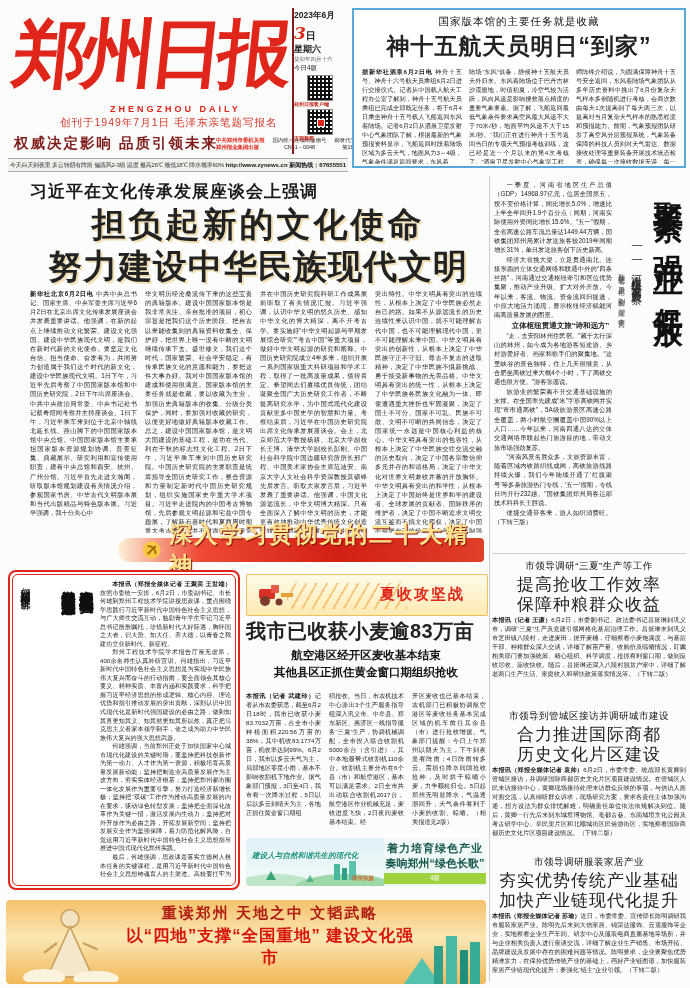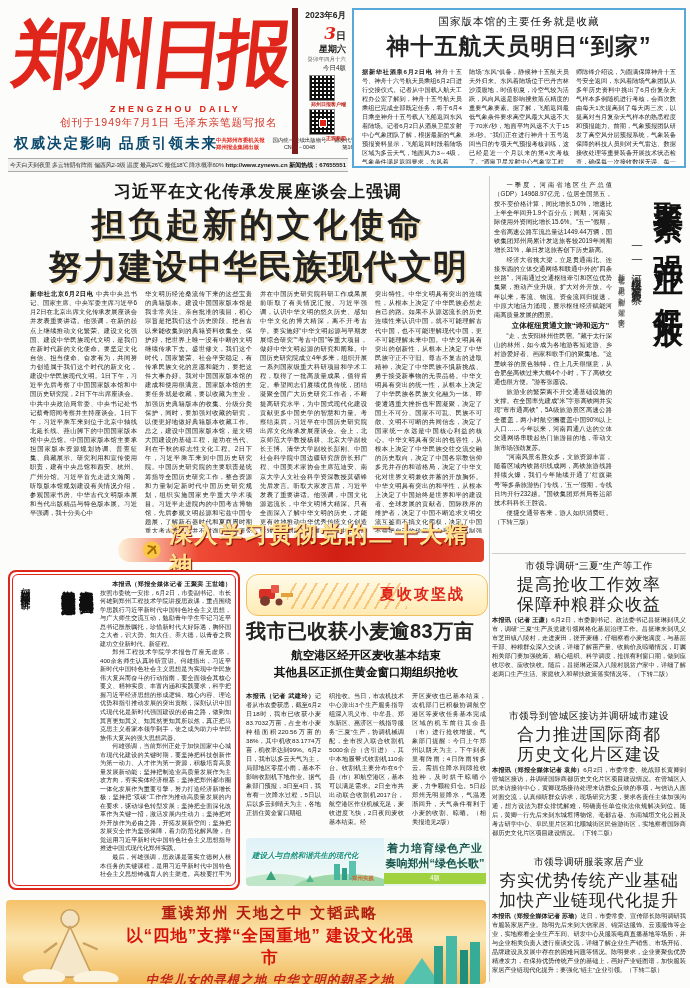--- a/index.html
+++ b/index.html
@@ -9,52 +9,52 @@
   .just{text-align:justify;text-justify:inter-ideograph;}
   .clip{overflow:hidden;}
   .lead{font-weight:bold;}
   p.np{margin:0;text-indent:2em;}
   
   .mast-title{left:14px;top:2px;width:280px;height:102px;color:#e0251b;
     font-family:"DejaVu Serif",serif;font-weight:900;font-size:74px;line-height:102px;
     letter-spacing:-6px;transform:skewX(-6deg);white-space:nowrap;}
   .mast-en{left:110px;top:104px;font-size:9px;font-weight:bold;color:#e0251b;letter-spacing:3px;}
   .mast-found{left:60px;top:116px;font-size:10.5px;font-weight:normal;color:#d4372a;letter-spacing:1px;}
-  .slogan{left:14px;top:134px;font-size:14.5px;font-weight:bold;color:#0c4a6e;letter-spacing:2px;}
+  .slogan{left:14px;top:134px;font-size:14.5px;font-weight:bold;color:#7f1d1d;letter-spacing:2px;}
   .pubinfo{left:216px;top:133px;width:130px;height:22px;display:flex;align-items:center;gap:4px;}
   .pub-grp{font-size:5.4px;line-height:1.35;white-space:nowrap;}
   .pub-red{color:#e0251b;font-weight:bold;}
   .pub-div{width:1px;height:16px;background:#999;}
   .weather{left:8px;top:158px;width:340px;height:14px;border-top:1px solid #aaa;border-bottom:1px solid #aaa;
     background:#f1f1ee;display:flex;align-items:center;justify-content:space-between;padding:0 2px;box-sizing:border-box;}
   .weather .wtxt{font-size:6px;color:#333;letter-spacing:-0.2px;}
   .weather .wlink{font-size:6px;font-weight:bold;color:#111;}
   
-  .datebox{left:292px;top:8px;width:54px;height:146px;border-left:6px solid #7f1d1d;
-    text-align:right;padding-top:2px;box-sizing:border-box;}
+  .datebox{left:292px;top:8px;width:54px;height:146px;border-left:2px solid #7f1d1d;
+    text-align:left;padding-top:2px;box-sizing:border-box;}
   .d-ym{font-size:8.5px;font-weight:bold;}
   .d-day{font-size:10px;font-weight:bold;margin-top:1px;}
   .d-day b{color:#e0251b;font-size:17px;font-style:italic;font-family:"DejaVu Serif",serif;}
   .d-week{font-size:9px;font-weight:bold;}
   .d-lunar{font-size:5.5px;color:#666;}
   .d-pages{font-size:6.5px;margin-top:1px;}
   .qr{width:24px;height:24px;margin:2px auto 0;border:1px solid #888;background:
       repeating-linear-gradient(0deg,#111 0 2px,transparent 2px 4px),
       repeating-linear-gradient(90deg,#111 0 2px,#fff 2px 4px);position:relative;}
   .qr.red::after{content:"";position:absolute;left:9px;top:9px;width:6px;height:6px;background:#e0251b;border:1px solid #fff;}
   .qr-cap{font-size:5px;color:#c02318;font-weight:bold;}
   
   .spacebox{left:352px;top:8px;width:334px;height:160px;border:2px solid #58a8d8;background:#fff;
     box-sizing:border-box;padding:5px 8px;}
   .sp-kicker{text-align:center;font-size:10.5px;color:#111;letter-spacing:1px;}
   .sp-head{text-align:center;font-size:23px;font-weight:900;letter-spacing:1px;margin-top:2px;}
   .sp-cols{display:flex;gap:7px;margin-top:6px;height:96px;}
   .sp-col{width:100px;font-size:6.2px;line-height:1.45;overflow:hidden;}
   
-  .main-kicker{left:30px;top:180px;width:456px;text-align:center;font-size:17px;font-weight:600;color:#1a1a1a;letter-spacing:1px;}
+  .main-kicker{left:30px;top:180px;width:456px;font-size:17px;font-weight:600;color:#1a1a1a;letter-spacing:1px;}
   .main-h1{left:30px;top:202px;width:456px;text-align:center;font-size:34px;font-weight:900;letter-spacing:3px;
     text-shadow:2px 2px 0 rgba(226,178,70,.4);}
   .main-h2{left:30px;top:244px;width:456px;text-align:center;font-size:34px;font-weight:900;letter-spacing:1px;
     text-shadow:2px 2px 0 rgba(226,178,70,.4);}
   .main-col{top:289px;width:107px;height:244px;font-size:6.3px;line-height:1.45;}
   
   .study{left:118px;top:538px;width:366px;height:24px;border-radius:12px 4px 4px 12px;
     background:linear-gradient(90deg,#fdf0d8,#ef4b35 22%,#d21f14 60%,#e04029);
     display:flex;align-items:center;gap:8px;padding-left:24px;box-sizing:border-box;}
   .study-txt{font-size:23px;font-weight:900;color:#ffe38a;letter-spacing:2px;text-shadow:1px 1px 1px #7e0d06;}
@@ -70,21 +70,21 @@
   
   .redbox{left:8px;top:570px;width:232px;height:320px;border:2px solid #e0251b;border-radius:8px;
     padding:2px;box-sizing:border-box;background:#fff;}
   .redbox-in{border:1px solid #e0251b;border-radius:6px;height:100%;box-sizing:border-box;
     display:flex;flex-direction:row;padding:5px 4px;gap:4px;}
   .hx-kicker{width:15px;font-size:10px;letter-spacing:1px;color:#111;}
   .hx-head{width:60px;font-size:14px;font-weight:900;letter-spacing:0.5px;color:#101010;}
   .hx-head span{display:block;}
   .hx-body{flex:1;font-size:6.1px;line-height:1.4;overflow:hidden;}
   
-  .badge{left:246px;top:574px;width:240px;height:40px;border:1px solid #f0c060;border-radius:12px;
+  .badge{left:246px;top:574px;width:240px;height:40px;border:1px solid #f0c060;border-radius:1px;
     background:linear-gradient(180deg,#fffbe9,#ffeab2);overflow:hidden;}
   .wheat-streaks{position:absolute;left:40px;top:8px;width:120px;height:26px;opacity:.55;
     background:repeating-linear-gradient(-60deg,#f0a43c 0 2px,transparent 2px 9px);}
   .badge-txt{position:absolute;right:22px;top:10px;font-size:15px;font-weight:900;color:#e0251b;letter-spacing:2px;}
   .wh-head{left:246px;top:618px;width:240px;text-align:left;font-size:20px;font-weight:900;letter-spacing:0.5px;}
   .wh-sub{left:246px;width:240px;text-align:center;font-size:11.5px;font-weight:bold;color:#111;}
   .wh-col{top:692px;width:75px;height:140px;font-size:6.2px;line-height:1.45;}
   
   .promo{left:246px;top:838px;width:240px;height:48px;display:flex;border-radius:4px;overflow:hidden;}
   .promo-illu{width:138px;position:relative;background:linear-gradient(180deg,#dff2f8,#f2faf6);}
@@ -255,21 +255,20 @@
     <svg class="abs" style="left:14px;top:4px" width="100" height="78" viewBox="0 0 60 48">
       <circle cx="30" cy="9" r="5.5" fill="#f3e3c3" stroke="#caa05e" stroke-width="1"></circle>
       <path d="M30 14 L16 45 H44 Z" fill="#f5e7c9" stroke="#caa05e" stroke-width="1"></path>
       <path d="M22 24 l-8 6 M38 24 l9 4" stroke="#caa05e" stroke-width="1.5" fill="none"></path>
       <ellipse cx="14" cy="45" rx="13" ry="5" fill="#fbf3dd"></ellipse>
       <ellipse cx="46" cy="46" rx="14" ry="5" fill="#fbf3dd"></ellipse>
     </svg>
     <div class="gold-txt">
       <div class="g1">重读郑州 天地之中 文韬武略</div>
       <div class="g2">以“四地”支撑“全国重地” 建设文化强市</div>
-      <div class="g3">中华儿女的寻根之地 中华文明的朝圣之地</div>
 
     </div>
     <svg class="abs" style="right:4px;bottom:0" width="78" height="60" viewBox="0 0 78 60">
       <path d="M0 60 L18 34 L36 60 Z" fill="#55c2ae"></path>
       <rect x="30" y="22" width="9" height="38" fill="#2fa08c"></rect>
       <rect x="42" y="12" width="11" height="48" fill="#47b9a5"></rect>
       <rect x="56" y="26" width="8" height="34" fill="#1f8f7b"></rect>
       <rect x="66" y="18" width="10" height="42" fill="#36ab96"></rect>
     </svg>
   </div>

